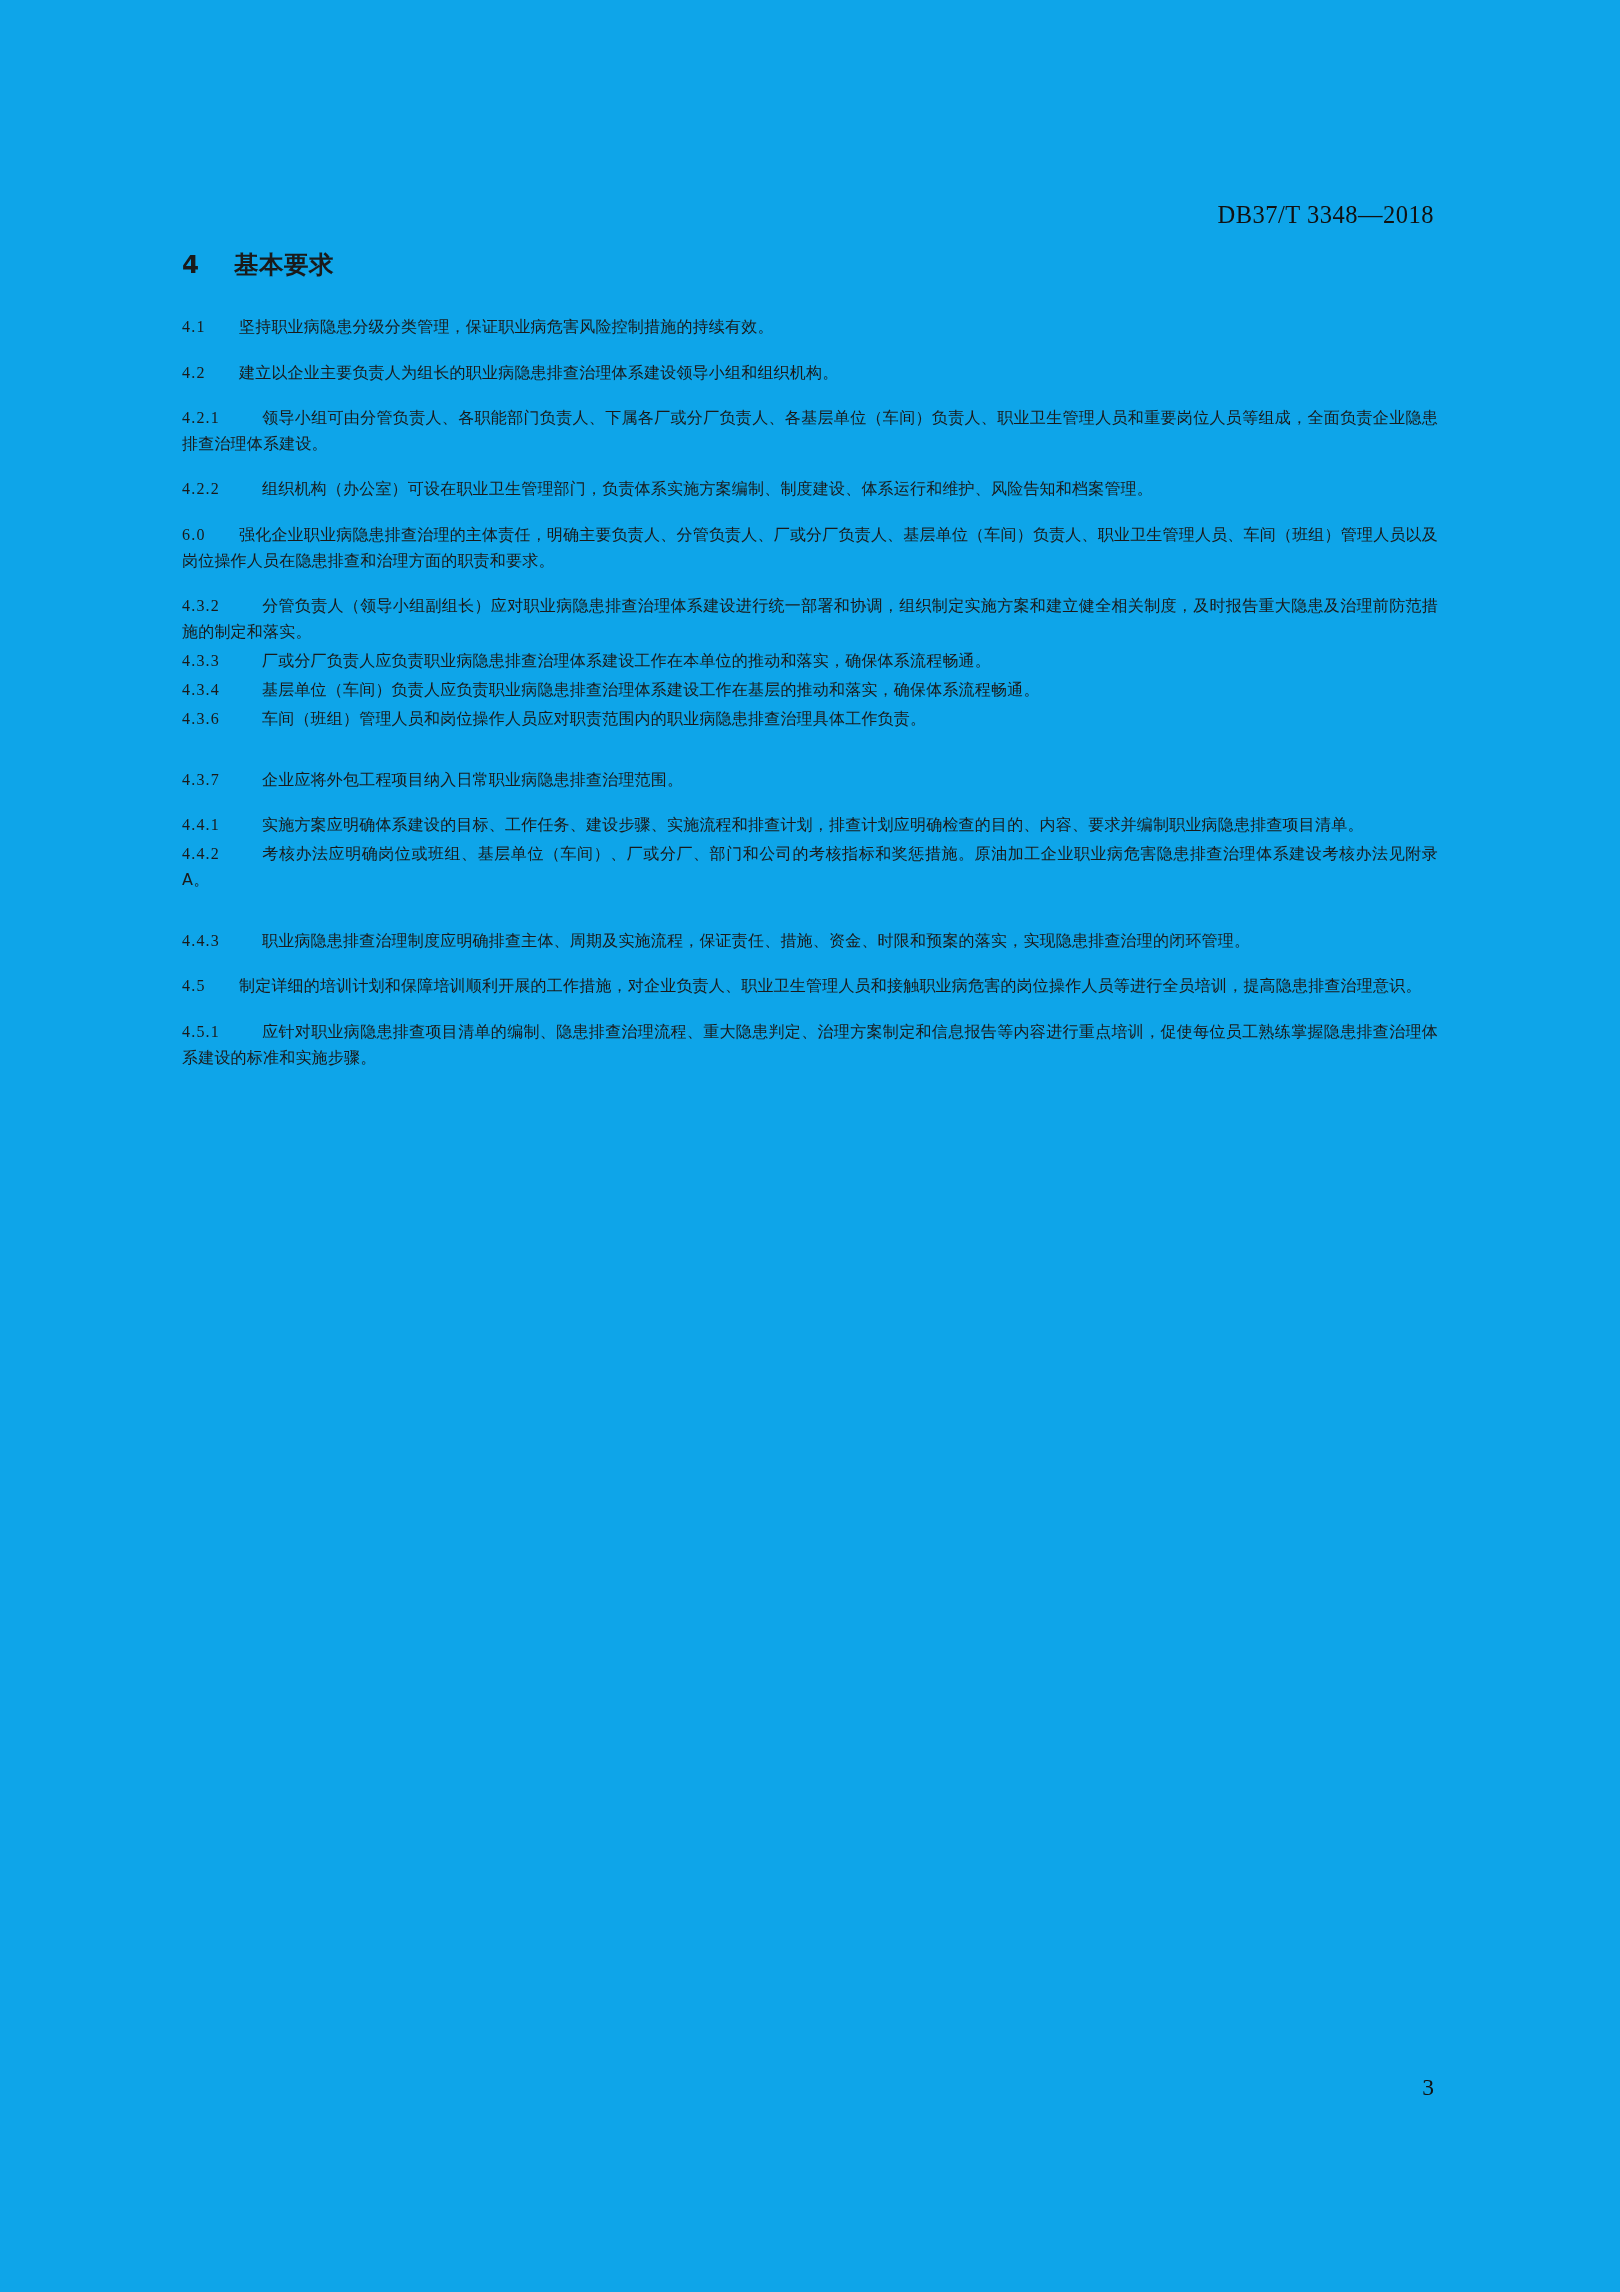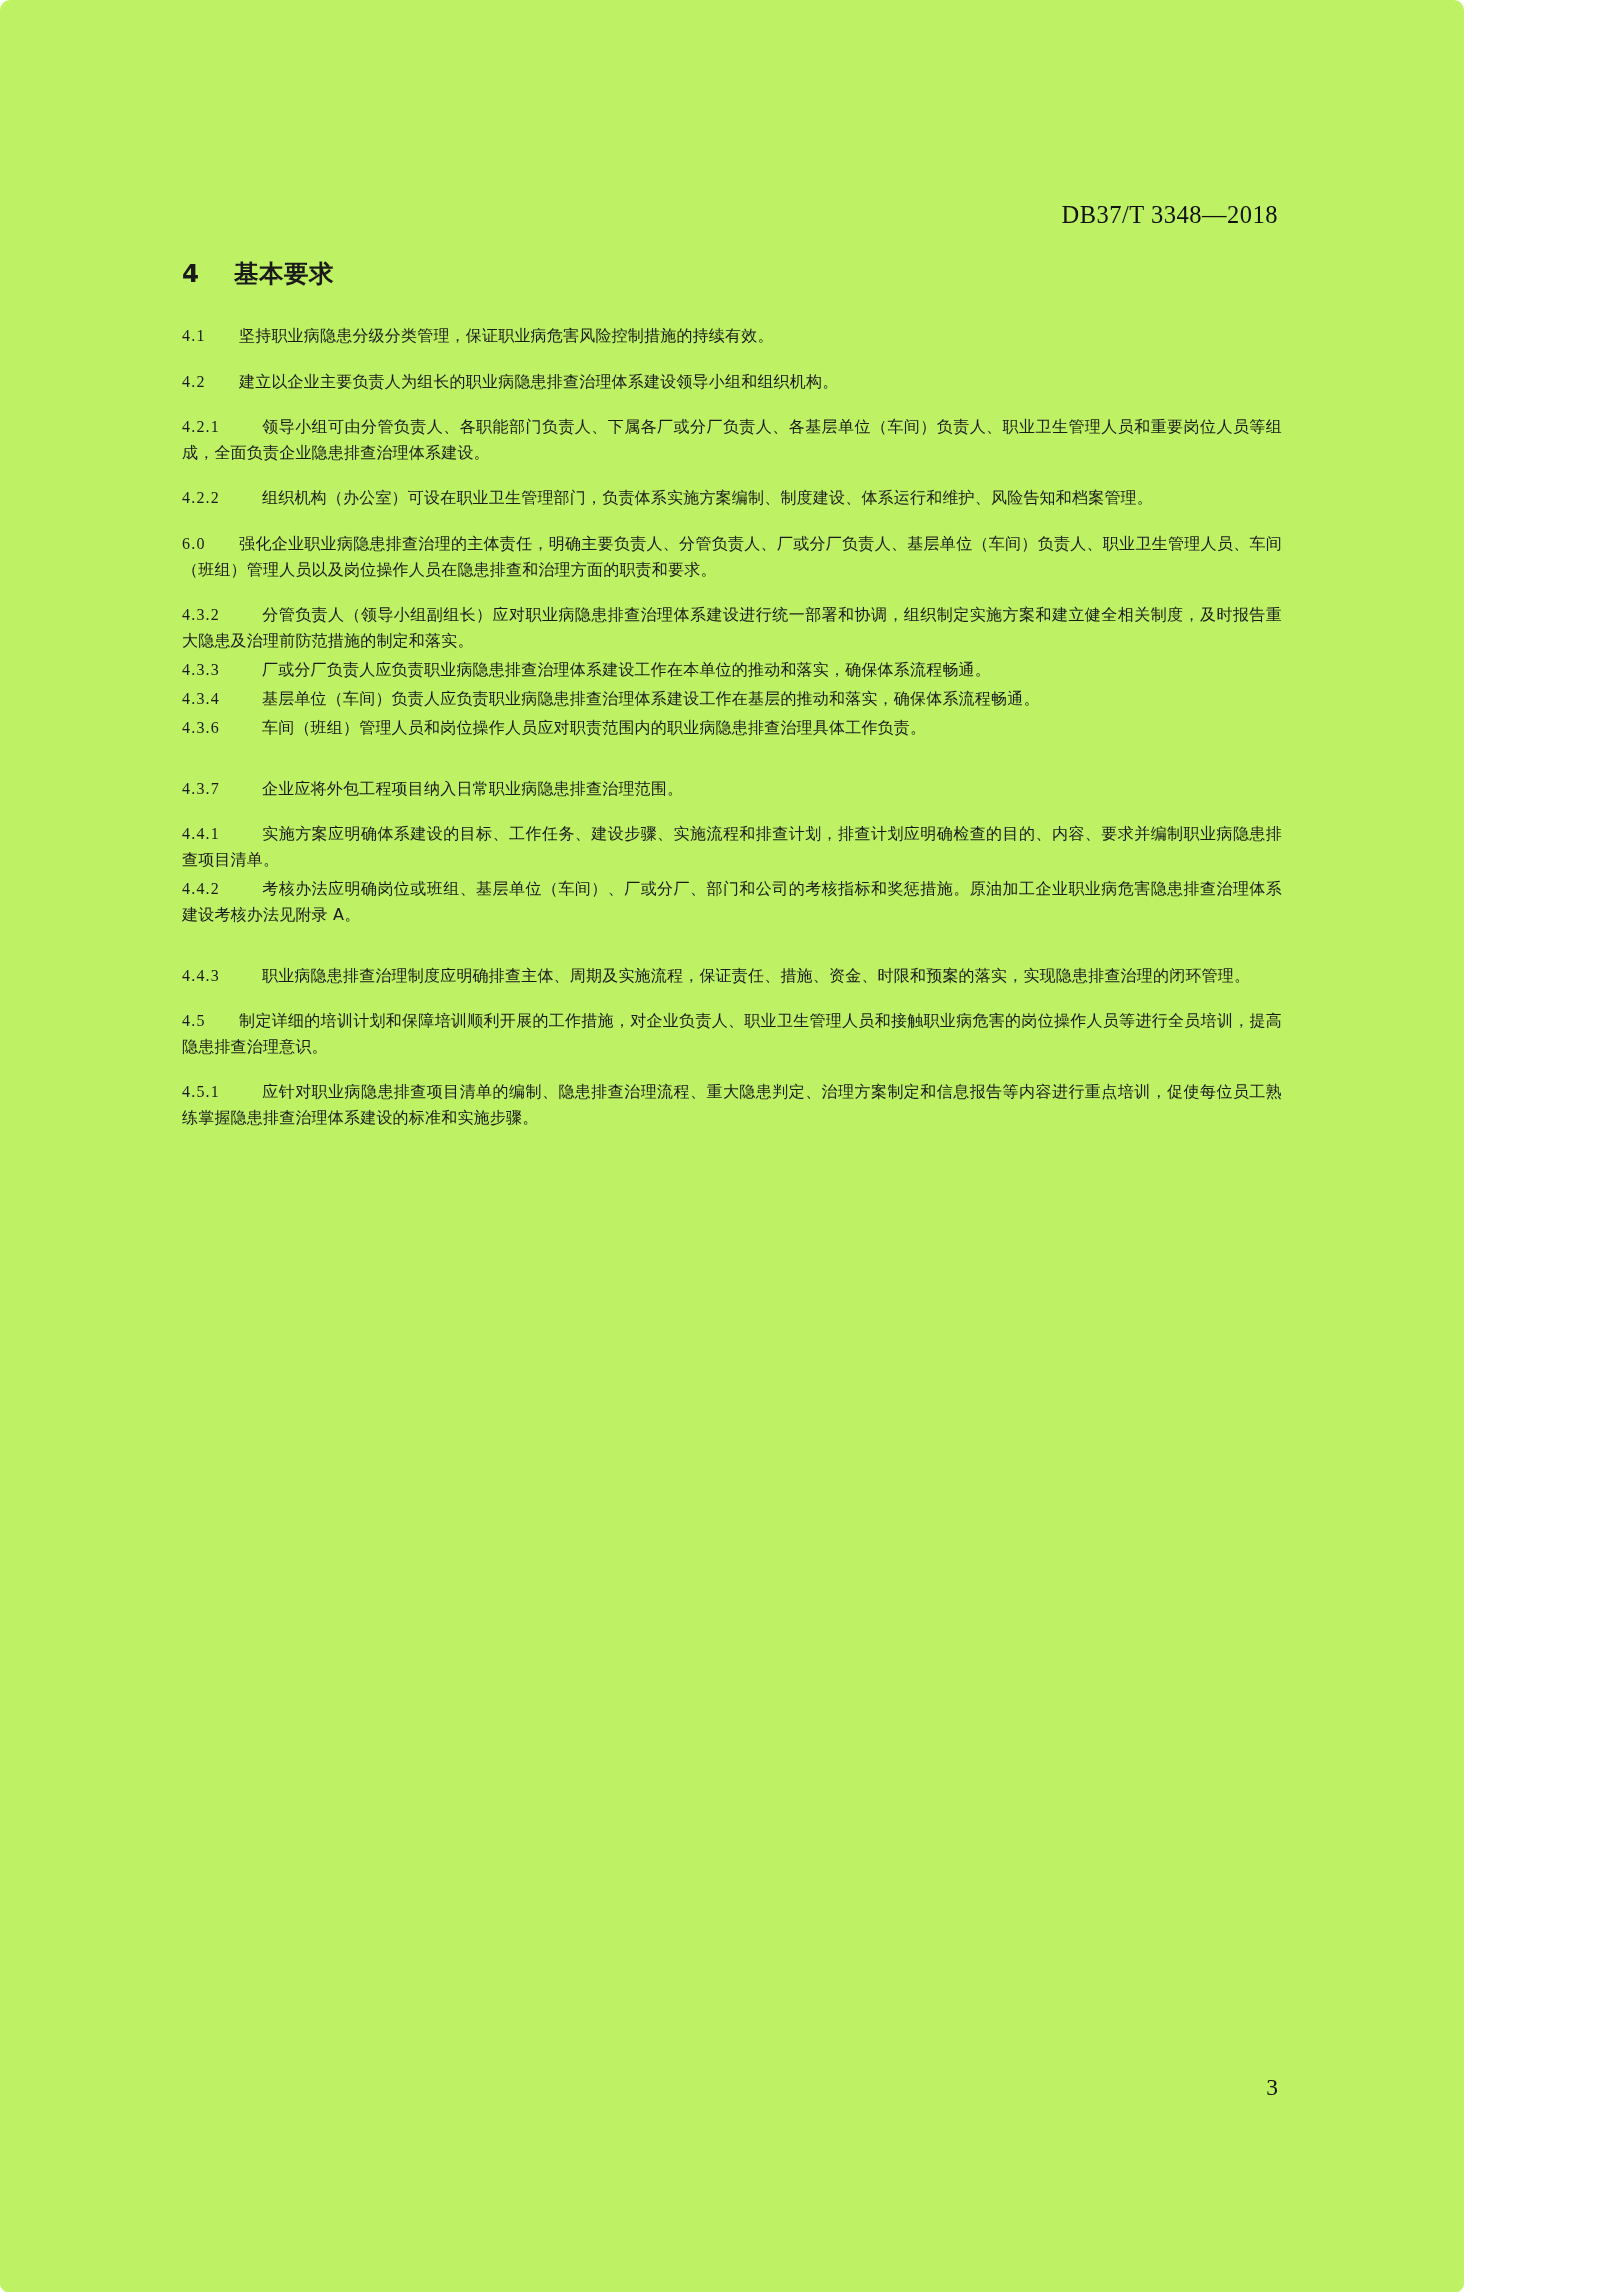--- a/index.html
+++ b/index.html
@@ -2,44 +2,43 @@
 <html><head>
 <meta charset="utf-8">
 <style>
   html, body {
     margin: 0;
     padding: 0;
     background: #ffffff;
   }
   .page {
     position: relative;
-    width: 1464px;
+    width: 1620px;
     height: 2293px;
-    background: #bef264;
+    background: #0ea5e9;
     box-sizing: border-box;
     font-family: "DejaVu Sans", "Liberation Sans", sans-serif;
     color: #1a1a1a;
     overflow: hidden;
-    border-radius: 10px;
   }
   .header {
     position: absolute;
     top: 201px;
     right: 186px;
     font-family: "Liberation Serif", serif;
     font-size: 24.5px;
     letter-spacing: 0.5px;
     color: #111;
     white-space: nowrap;
   }
   .content {
     position: absolute;
     left: 182px;
     right: 182px;
-    top: 257px;
+    top: 248px;
   }
   .clause-title {
     font-size: 24.5px;
     font-weight: bold;
     margin: 0 0 33px 0;
     letter-spacing: 0.5px;
   }
   .clause-title .num {
     display: inline-block;
     min-width: 43px;

